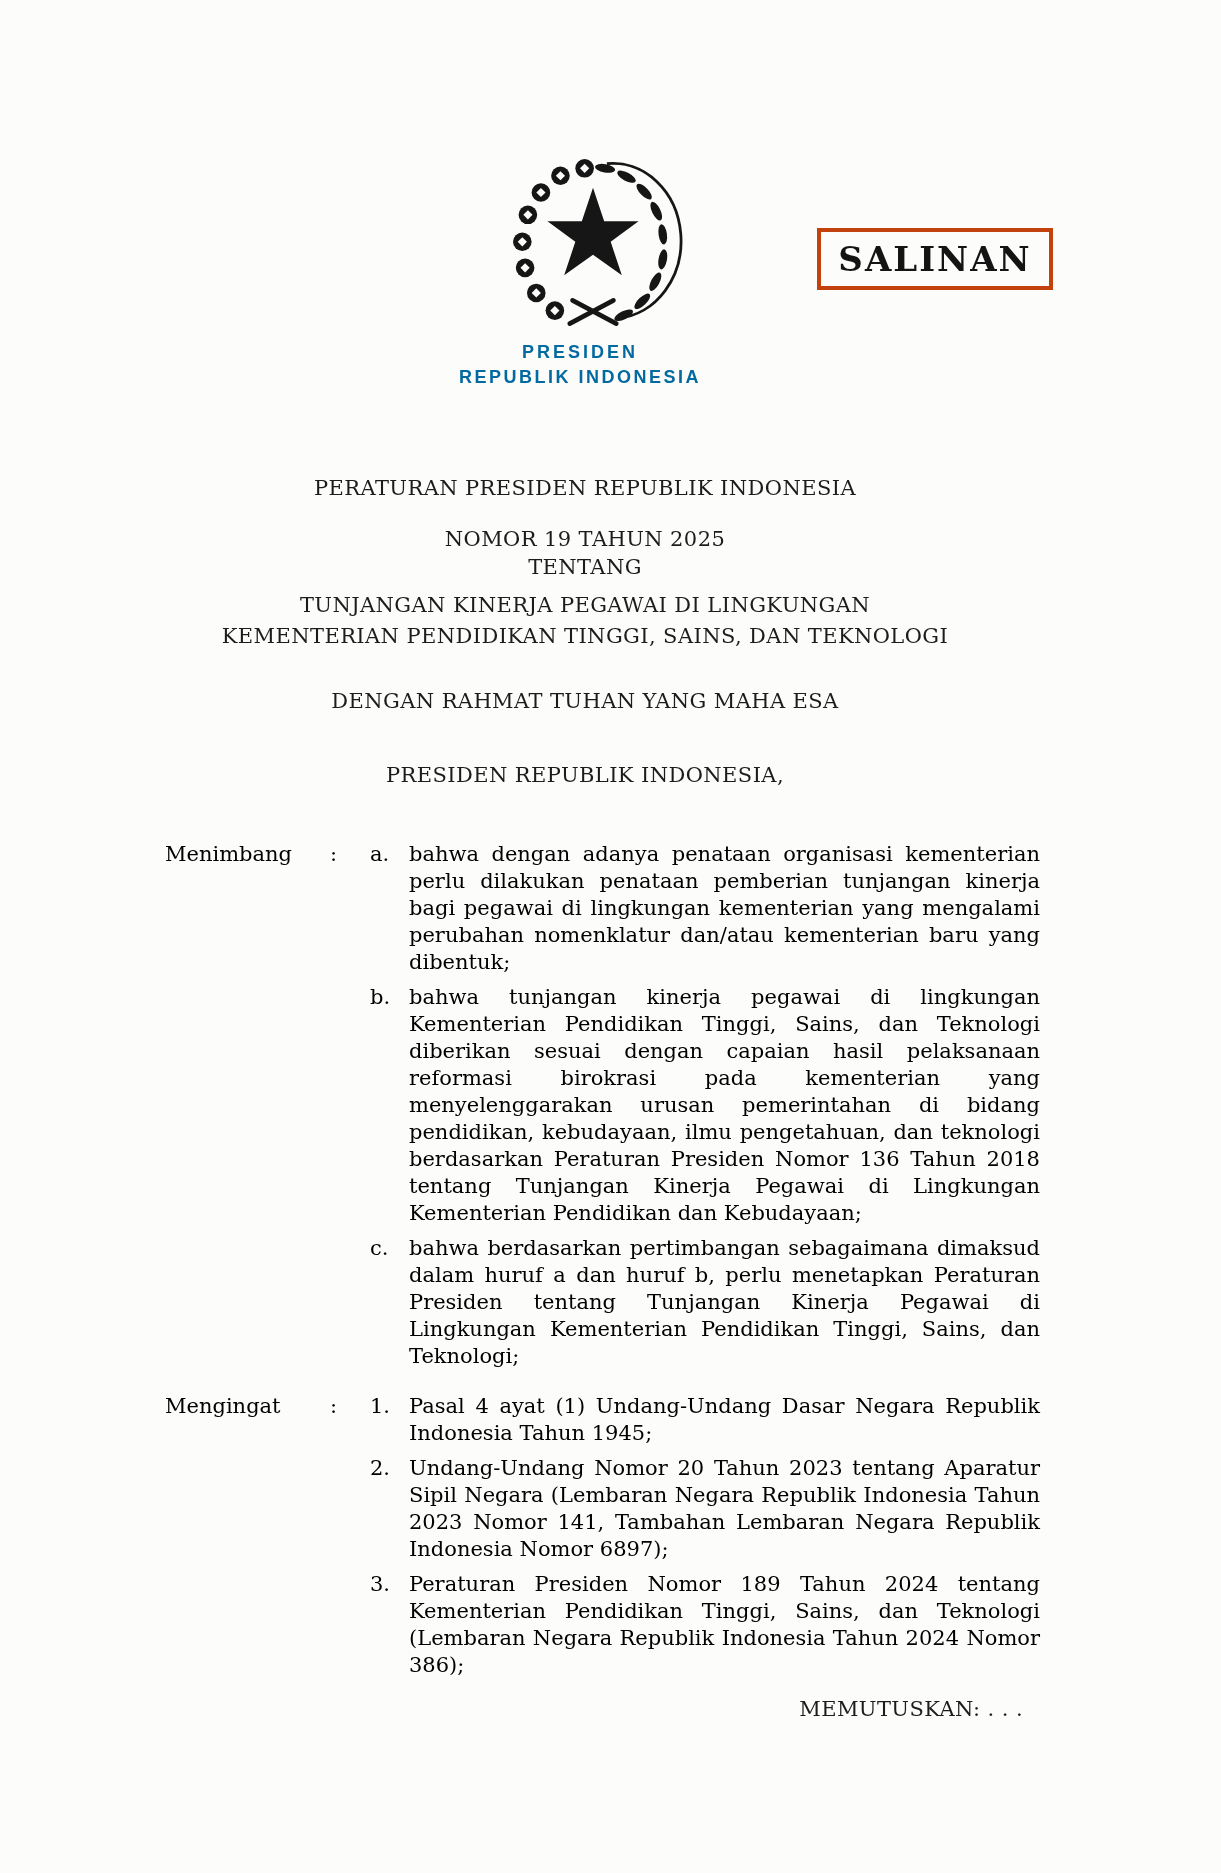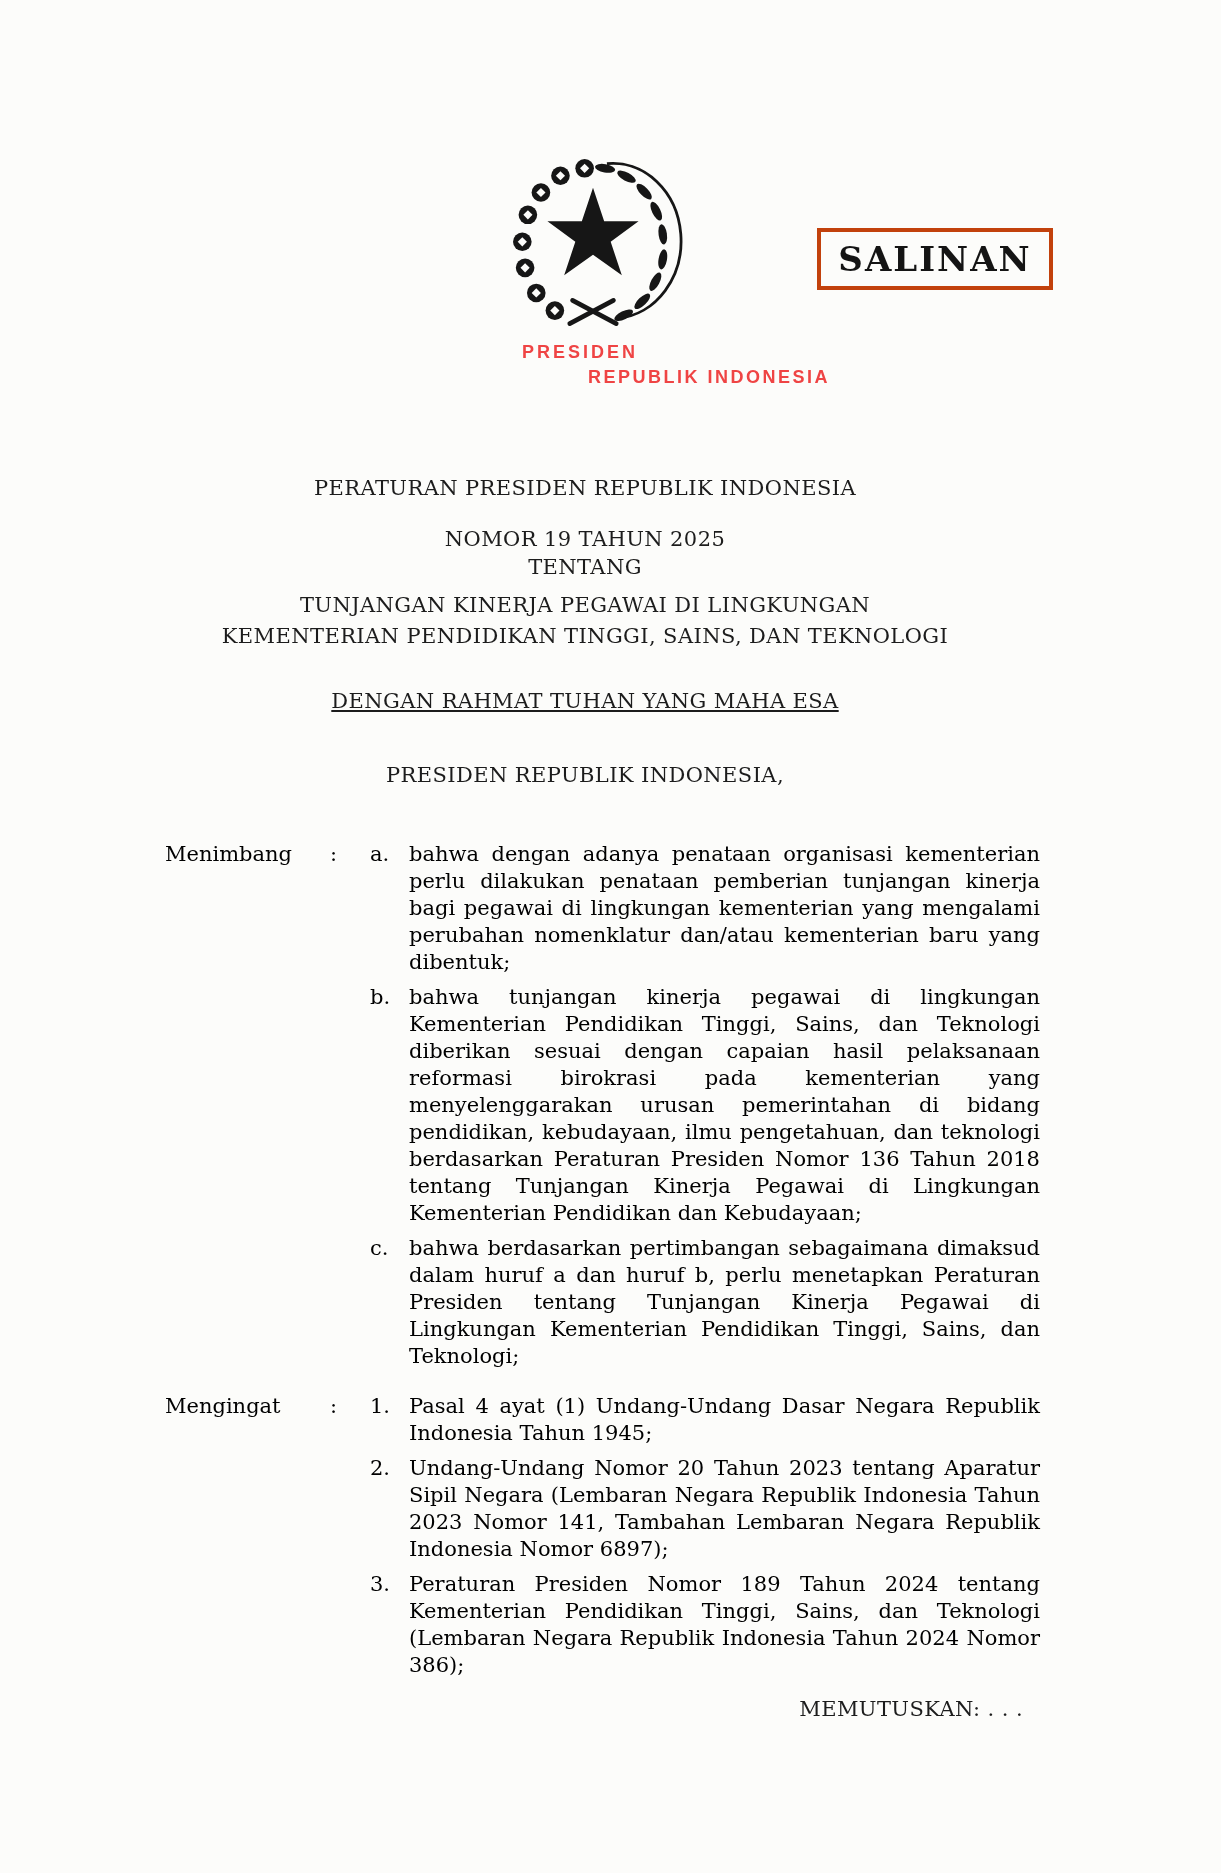--- a/index.html
+++ b/index.html
@@ -11,37 +11,37 @@
     overflow:hidden;
     font-family:"DejaVu Serif","Liberation Serif",serif;
     color:#1e1e1e;
   }
   
   .seal{position:absolute;left:500px;top:148px;width:186px;height:182px;}
   .letterhead{
     position:absolute;left:330px;top:341px;width:500px;
     text-align:center;
     font-family:"Liberation Sans","DejaVu Sans",sans-serif;
-    font-weight:bold;color:#ef4444;
+    font-weight:bold;color:#0369a1;
   }
   .letterhead .lh1{font-size:18px;letter-spacing:3px;line-height:22px;}
-  .letterhead .lh2{font-size:18px;letter-spacing:2.5px;line-height:22px;margin-top:3px;text-align:right;}
+  .letterhead .lh2{font-size:18px;letter-spacing:2.5px;line-height:22px;margin-top:3px;}
   
   .stamp{
     position:absolute;left:817px;top:228px;width:228px;height:54px;
     border:4px solid #c2410c;
     display:flex;align-items:center;justify-content:center;
     font-weight:bold;font-size:34px;letter-spacing:2px;color:#141414;
     font-family:"DejaVu Serif","Liberation Serif",serif;
   }
   
   .titleblock{position:absolute;left:120px;width:930px;text-align:center;font-size:21px;color:#1c1c1c;letter-spacing:0.4px;white-space:nowrap;}
   .t1{top:476px;} .t2{top:527px;} .t3{top:555px;}
   .s1{top:593px;} .s2{top:624px;}
-  .inv{top:689px;text-decoration:underline;} .auth{top:763px;}
+  .inv{top:689px;} .auth{top:763px;}
   
   .section{
     position:absolute;left:165px;width:875px;
     font-size:21px;line-height:27px;color:#000000;
   }
   .sec-considering{top:841px;}
   .sec-recalling{top:1393px;}
   .row{display:flex;margin-bottom:8px;}
   .row:last-child{margin-bottom:0;}
   .col-label{width:157px;flex:none;}

